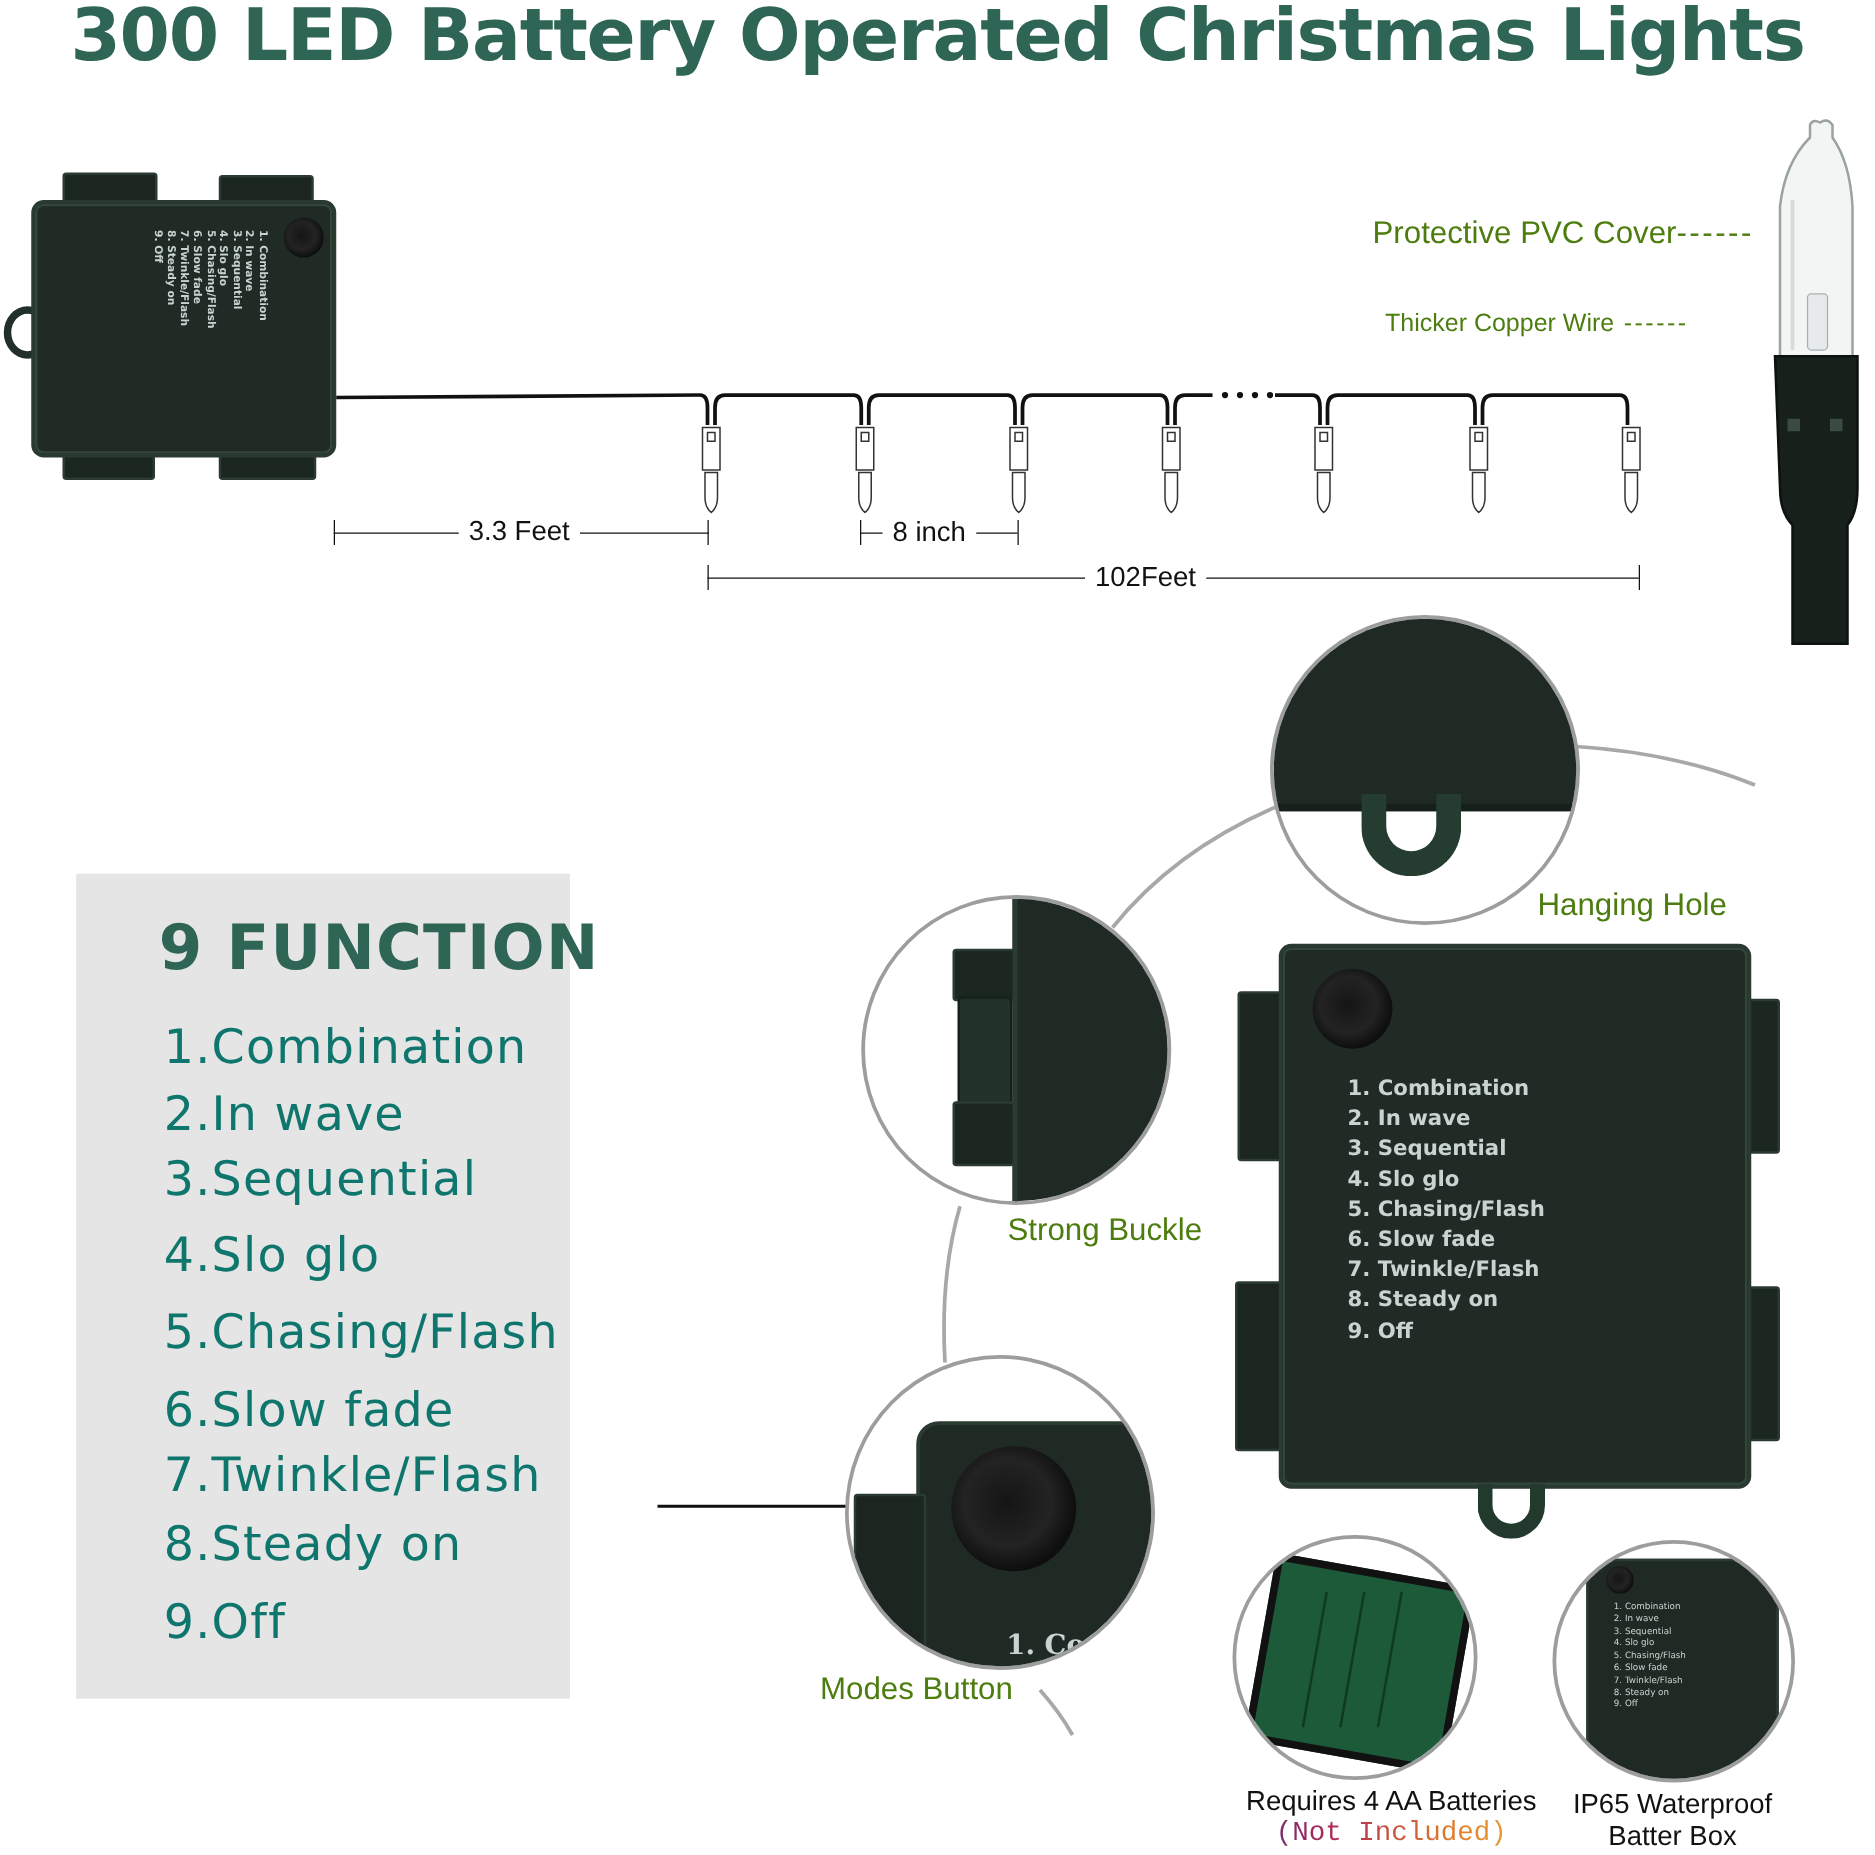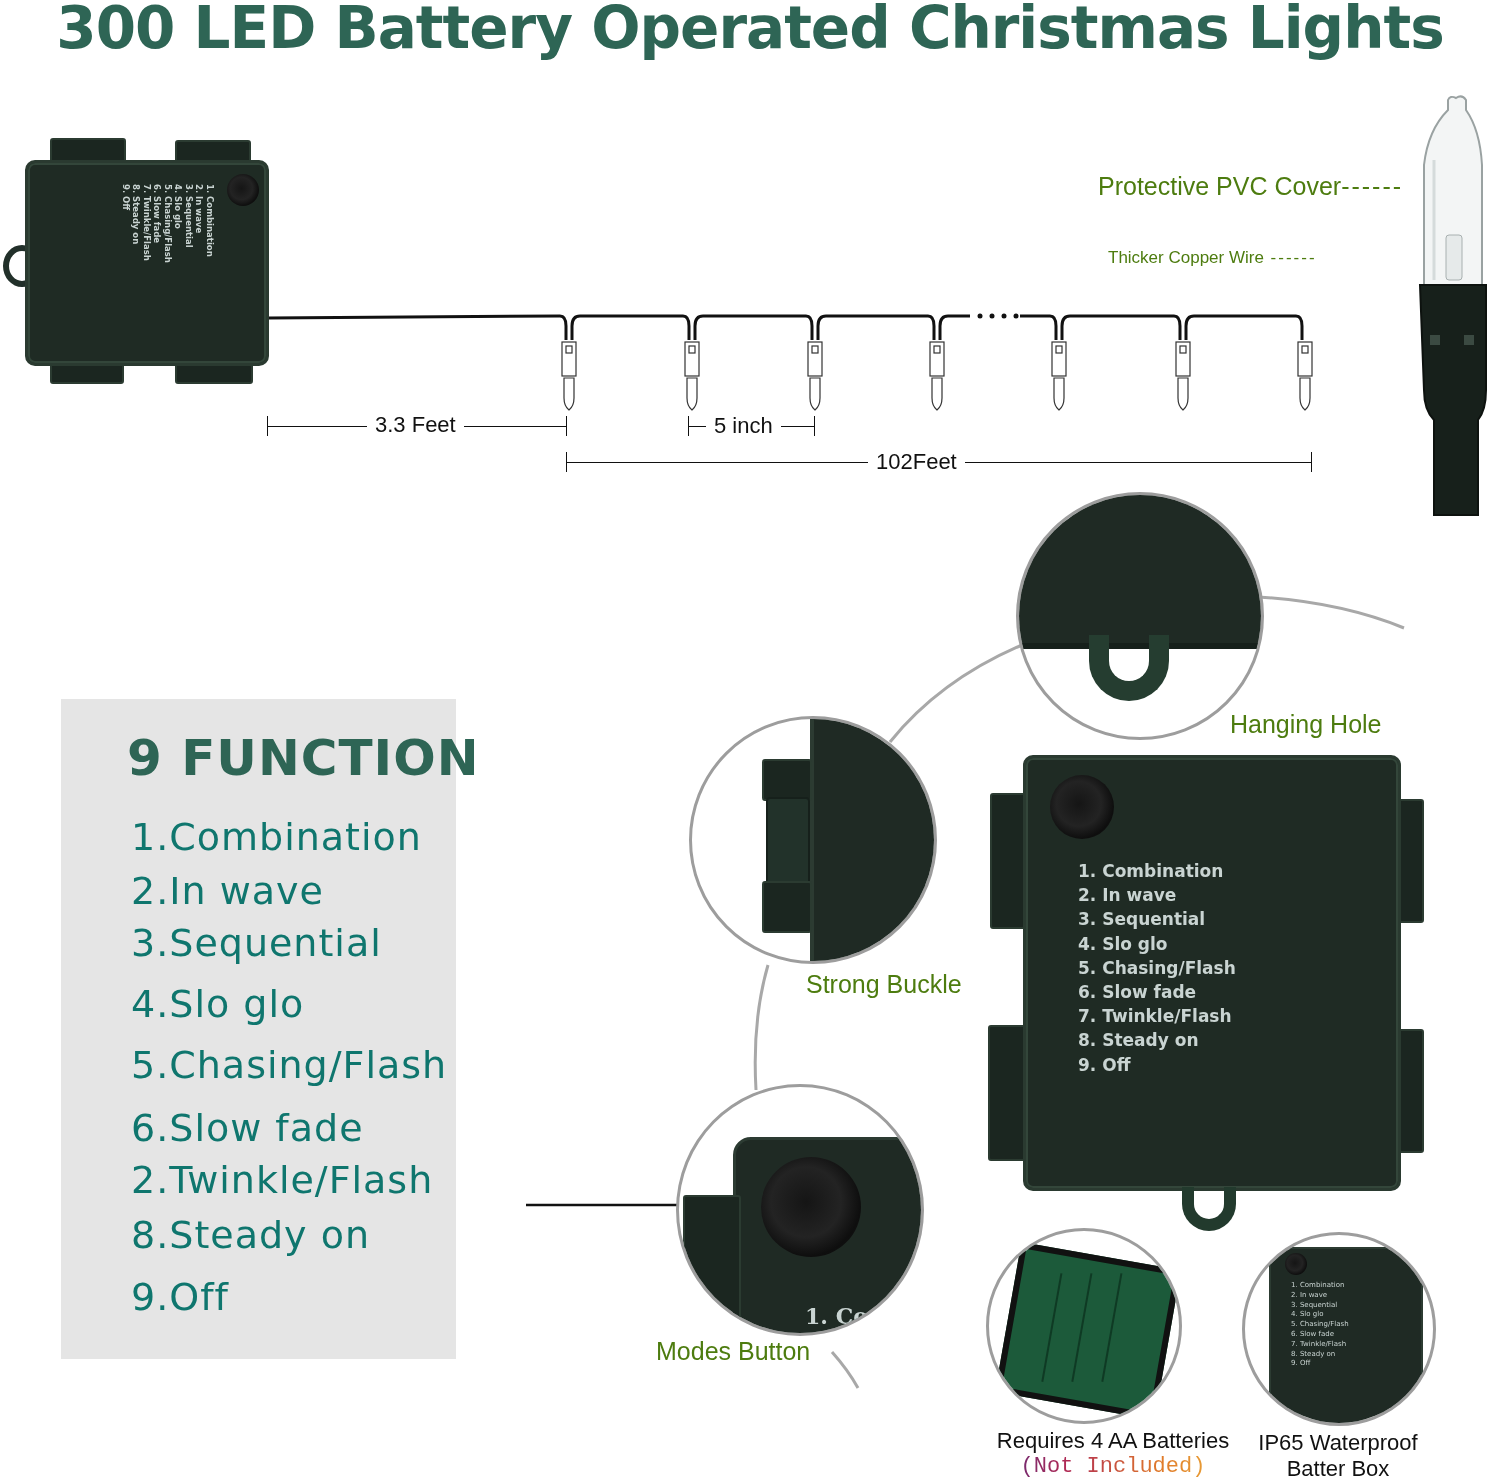--- a/index.html
+++ b/index.html
@@ -107,51 +107,51 @@
 </svg>
 
 <div class="abs vtick" style="left:267px;top:416px;height:20px;"></div>
 <div class="abs hline" style="left:267px;top:426px;width:300px;"></div>
 <div class="abs vtick" style="left:566px;top:416px;height:20px;"></div>
 <div class="abs dim-label" style="left:367px;top:412px;">3.3 Feet</div>
 
 <div class="abs vtick" style="left:688px;top:416px;height:20px;"></div>
 <div class="abs hline" style="left:688px;top:426px;width:126px;"></div>
 <div class="abs vtick" style="left:814px;top:416px;height:20px;"></div>
-<div class="abs dim-label" style="left:706px;top:413px;">5 inch</div>
+<div class="abs dim-label" style="left:706px;top:413px;">8 inch</div>
 
 <div class="abs vtick" style="left:566px;top:452px;height:20px;"></div>
 <div class="abs hline" style="left:566px;top:462px;width:745px;"></div>
 <div class="abs vtick" style="left:1311px;top:452px;height:20px;"></div>
 <div class="abs dim-label" style="left:868px;top:449px;">102Feet</div>
 
 <svg class="abs" style="left:1400px;top:90px;" width="100" height="430" viewBox="0 0 100 430">
   <path d="M56 8 Q62 4 66 10 L66 20 Q80 40 82 75 L82 195 L24 195 L24 75 Q28 40 48 20 L48 10 Q50 5 56 8 Z" fill="#f3f5f5" stroke="#9aa2a2" stroke-width="2"></path>
   <path d="M34 70 L34 190" stroke="#d5dbdb" stroke-width="3"></path>
   <rect x="46" y="145" width="16" height="45" rx="3" fill="#e6eaea" stroke="#a8b0b0"></rect>
   <path d="M20 195 L86 195 L86 300 Q86 320 78 330 L78 425 L34 425 L34 330 Q24 320 24 300 Z" fill="#17201b" stroke="#0d120f" stroke-width="2"></path>
   <rect x="30" y="245" width="10" height="10" fill="#3b4a42"></rect>
   <rect x="64" y="245" width="10" height="10" fill="#3b4a42"></rect>
 </svg>
 <div class="abs callout" style="left:1098px;top:172px;font-size:25px;">
   <span>Protective PVC Cover</span><span style="letter-spacing:2px;">------</span>
 </div>
-<div class="abs callout" style="left:1108px;top:248px;font-size:17px;">
+<div class="abs callout" style="left:1108px;top:248px;font-size:20px;">
   <span>Thicker Copper Wire</span><span style="letter-spacing:2px;"> ------</span>
 </div>
 
 <div class="abs panel">
   <div class="abs panel-title" style="left:66px;top:30px;">9 FUNCTION</div>
   <div class="abs fn-item" style="left:70px;top:116px;">1.Combination</div>
   <div class="abs fn-item" style="left:70px;top:170px;">2.In wave</div>
   <div class="abs fn-item" style="left:70px;top:222px;">3.Sequential</div>
   <div class="abs fn-item" style="left:70px;top:283px;">4.Slo glo</div>
   <div class="abs fn-item" style="left:70px;top:344px;text-align:right;">5.Chasing/Flash</div>
   <div class="abs fn-item" style="left:70px;top:407px;">6.Slow fade</div>
-  <div class="abs fn-item" style="left:70px;top:459px;">2.Twinkle/Flash</div>
+  <div class="abs fn-item" style="left:70px;top:459px;">7.Twinkle/Flash</div>
   <div class="abs fn-item" style="left:70px;top:514px;">8.Steady on</div>
   <div class="abs fn-item" style="left:70px;top:576px;">9.Off</div>
 </div>
 
 <svg class="abs" style="left:0;top:0;" width="1500" height="1484">
   <g stroke="#a8a8a8" stroke-width="3" fill="none">
     <path d="M1258 597 Q1340 602 1404 628"></path>
     <path d="M1022 645 Q940 680 890 742"></path>
     <path d="M768 965 Q752 1020 756 1090"></path>
     <path d="M832 1352 Q848 1370 858 1388"></path>

